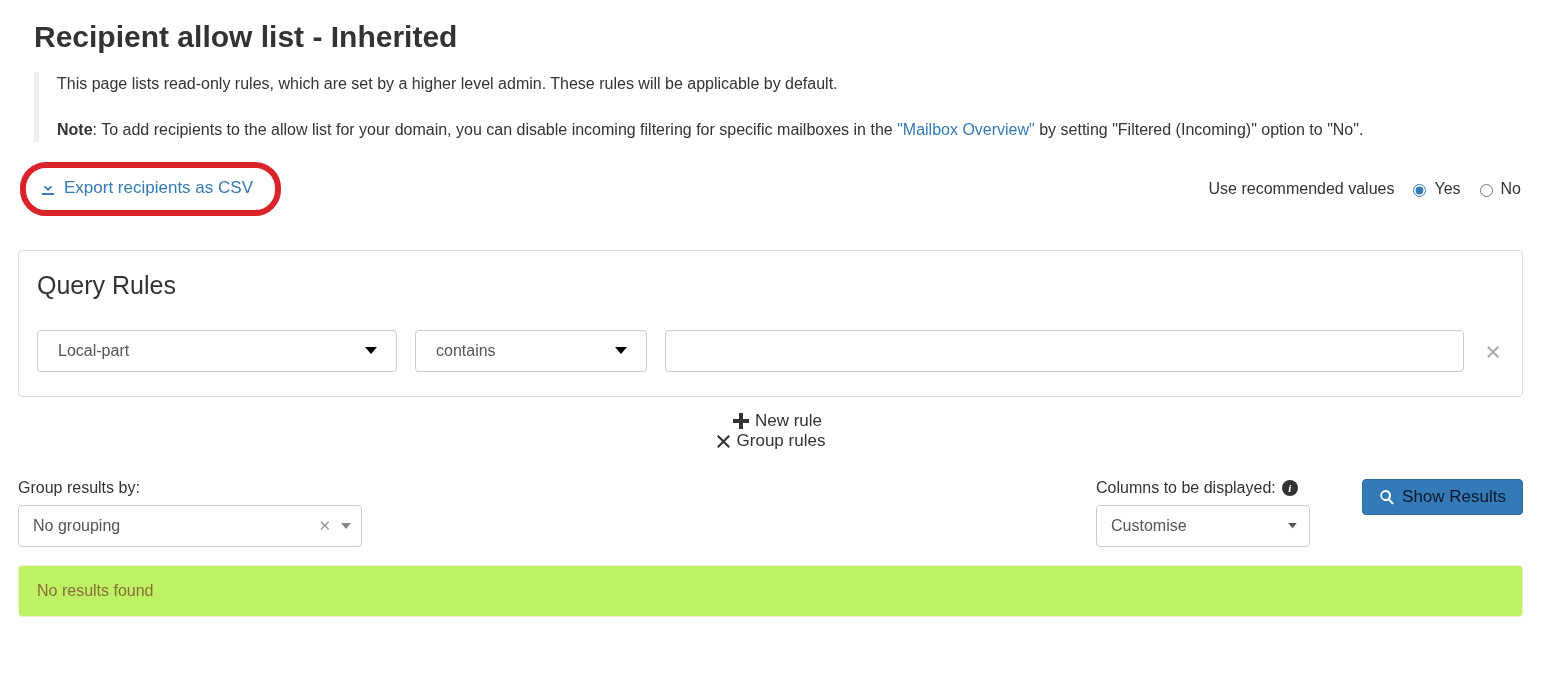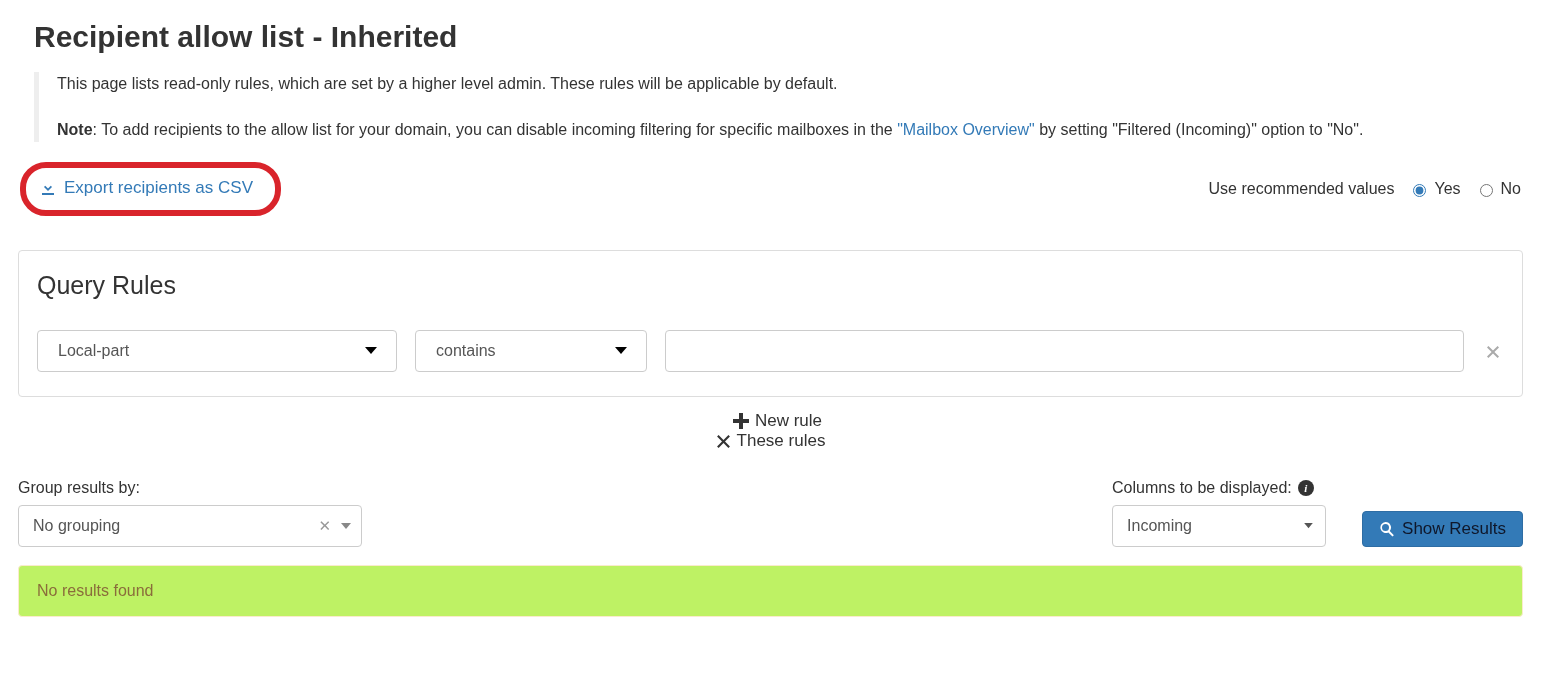--- a/index.html
+++ b/index.html
@@ -153,22 +153,21 @@
     padding: 0 10px 0 14px;
     justify-content: space-between;
     cursor: pointer;
     color: #555;
     background: #fff;
     font-size: 16px;
   }
   .select2 .tail { display: inline-flex; align-items: center; gap: 10px; color: #999; }
   .right-controls {
     display: flex;
-    align-items: flex-end;
-    gap: 36px;
+    gap: 52px;
   }
   .columns-block .label-row { display:flex; align-items:center; gap:6px; }
   .customise-select {
     width: 214px;
     height: 42px;
     border: 1px solid #ccc;
     border-radius: 4px;
     display: flex;
     align-items: center;
     justify-content: space-between;
@@ -273,21 +272,21 @@
   <span class="new-rule">
     <svg class="icon" width="16" height="16" viewBox="0 0 16 16" fill="#333">
         <path d="M6 0h4v6h6v4h-6v6H6v-6H0V6h6z"></path>
       </svg>
     <span>New rule</span>
   </span>
   <span class="reset-rules">
     <svg class="icon" width="15" height="15" viewBox="0 0 14 14" fill="#333">
         <path d="M1 2.4L2.4 1 7 5.6 11.6 1 13 2.4 8.4 7 13 11.6 11.6 13 7 8.4 2.4 13 1 11.6 5.6 7z"></path>
       </svg>
-    <span>These rules</span>
+    <span>Group rules</span>
   </span>
 </div>
 
 <div class="lower-controls">
   <div class="group-block">
     <label>Group results by:</label>
     <div class="select2">
       <span>No grouping</span>
       <span class="tail">
         <span style="font-size:15px;">✕</span>
@@ -299,21 +298,21 @@
   </div>
 
   <div class="right-controls">
     <div class="columns-block">
       <div class="label-row">
         <label style="margin:0">Columns to be displayed:</label>
         <span class="info-circle">i</span>
       </div>
       <div style="height:8px"></div>
       <div class="customise-select">
-        <span>Incoming</span>
+        <span>Customise</span>
         <svg width="9" height="6" viewBox="0 0 10 7" fill="#555">
             <path d="M0 0l5 6 5-6z"></path>
           </svg>
       </div>
     </div>
     <button class="show-results">
       <svg class="icon" width="16" height="16" viewBox="0 0 16 16" fill="#fff">
           <path d="M6.5 1a5.5 5.5 0 014.23 9.02l4.13 4.13-1.41 1.41-4.13-4.13A5.5 5.5 0 116.5 1zm0 2a3.5 3.5 0 100 7 3.5 3.5 0 000-7z"></path>
         </svg>
       <span>Show Results</span>

